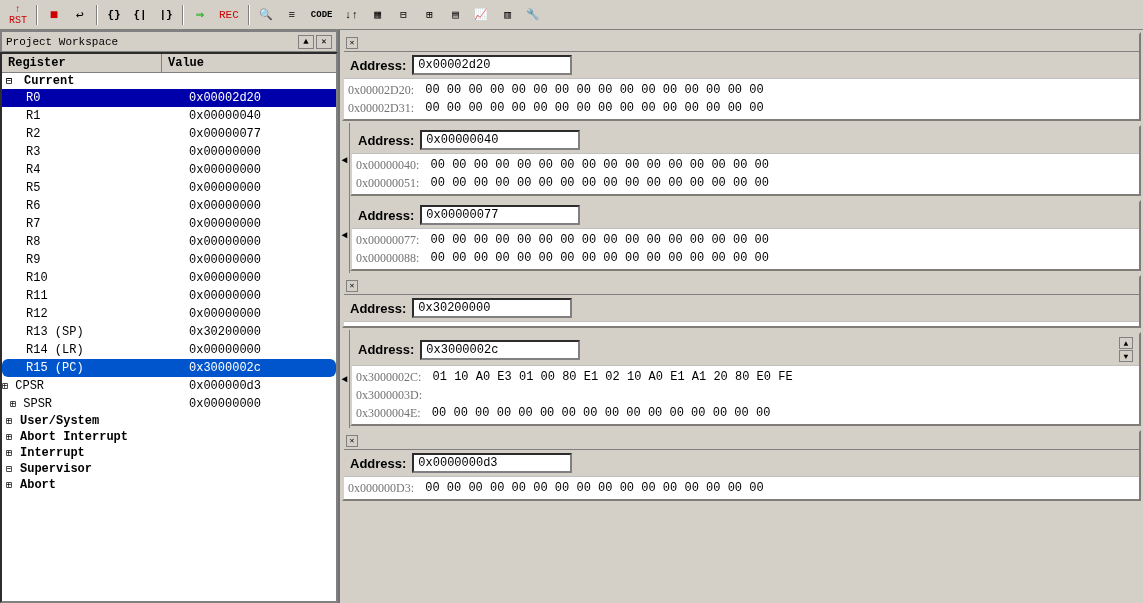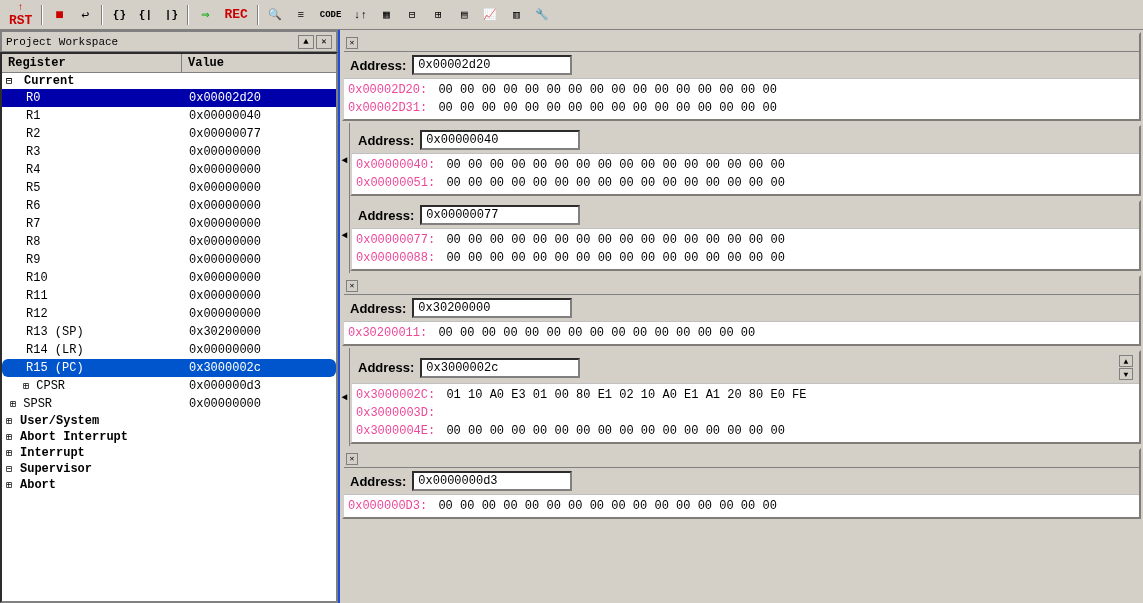--- a/index.html
+++ b/index.html
@@ -59,21 +59,21 @@
       overflow: hidden;
     }
 
     
     .left-panel {
       width: 340px;
       flex-shrink: 0;
       display: flex;
       flex-direction: column;
       background: #d4d0c8;
-      border-right: 2px solid #1d4ed8;
+      border-right: 2px solid #737373;
     }
     .panel-titlebar {
       display: flex;
       align-items: center;
       justify-content: space-between;
       background: #d4d0c8;
       border: 2px solid #808080;
       border-bottom: 1px solid #808080;
       padding: 2px 4px;
       font-size: 11px;
@@ -110,21 +110,21 @@
       position: sticky;
       top: 0;
       z-index: 1;
     }
     .reg-header-cell {
       padding: 2px 6px;
       font-weight: bold;
       font-size: 12px;
       border-right: 1px solid #808080;
     }
-    .reg-header-cell:first-child { width: 180px; }
+    .reg-header-cell:first-child { width: 160px; }
     .reg-header-cell:last-child { flex: 1; border-right: none; }
 
     .reg-group-header {
       display: flex;
       align-items: center;
       background: #fff;
       padding: 1px 4px;
       font-weight: bold;
       font-size: 12px;
       cursor: pointer;
@@ -237,51 +237,52 @@
       line-height: 1.5;
       font-family: 'Courier New', monospace;
       background: #fff;
     }
     .mem-line {
       white-space: nowrap;
       display: flex;
       flex-wrap: nowrap;
     }
     .mem-addr {
-      color: #ec4899;
+      color: #737373;
       margin-right: 4px;
+      font-family: Liberation Serif, serif;
     }
     .mem-bytes {
       color: #000;
     }
 
     
     .right-panel::-webkit-scrollbar { width: 16px; }
     .right-panel::-webkit-scrollbar-track { background: #d4d0c8; }
     .right-panel::-webkit-scrollbar-thumb { background: #a0a0a0; border: 1px solid #808080; }
 
   </style>
 </head>
 <body>
 
 <div class="toolbar">
   <div class="toolbar-btn rst-btn">
     <span style="color:#cc0000; font-size:10px;">↑</span>
-    <span style="font-size:13px; font-weight:bold; color:#cc0000;">RST</span>
+    <span style="font-size:10px; font-weight:normal; color:#cc0000;">RST</span>
   </div>
   <div class="toolbar-separator"></div>
   <div class="toolbar-btn" style="color:#cc0000; font-size:14px;">■</div>
   <div class="toolbar-btn" style="font-size:13px;">↩</div>
   <div class="toolbar-separator"></div>
   <div class="toolbar-btn" style="font-weight:bold;">{}</div>
   <div class="toolbar-btn" style="font-weight:bold;">{|</div>
   <div class="toolbar-btn" style="font-weight:bold;">|}</div>
   <div class="toolbar-separator"></div>
   <div class="toolbar-btn" style="color:#00aa00; font-size:14px;">⇒</div>
-  <div class="toolbar-btn" style="color:#cc0000; font-size:13px; font-weight:bold;">REC</div>
+  <div class="toolbar-btn" style="color:#cc0000; font-size:11px; font-weight:normal;">REC</div>
   <div class="toolbar-separator"></div>
 
   <div class="toolbar-btn">🔍</div>
   <div class="toolbar-btn" style="font-size:11px;">≡</div>
   <div class="toolbar-btn" style="font-size:9px; font-weight:bold;">CODE</div>
   <div class="toolbar-btn" style="font-size:11px;">↓↑</div>
   <div class="toolbar-btn" style="font-size:11px;">▦</div>
   <div class="toolbar-btn" style="font-size:11px;">⊟</div>
   <div class="toolbar-btn" style="font-size:11px;">⊞</div>
   <div class="toolbar-btn" style="font-size:11px;">▤</div>
@@ -372,21 +373,21 @@
         <span class="reg-name">R14 (LR)</span>
         <span class="reg-value">0x00000000</span>
       </div>
 
       <div class="reg-row" style="background:#0055cc; color:#fff;border-radius:6px;">
         <span class="reg-name">R15 (PC)</span>
         <span class="reg-value" style="color:#fff;">0x3000002c</span>
       </div>
 
       <div class="reg-row">
-        <span class="reg-name" style="padding-left:21px;">
+        <span class="reg-name" style="padding-left:0;">
           <span style="font-size:10px;">⊞</span> CPSR
         </span>
         <span class="reg-value">0x000000d3</span>
       </div>
 
       <div class="reg-row">
         <span class="reg-name" style="padding-left:8px;">
           <span style="font-size:10px;">⊞</span> SPSR
         </span>
         <span class="reg-value">0x00000000</span>
@@ -487,24 +488,20 @@
       <div class="memory-titlebar">
         <div class="memory-titlebar-left">
           <div class="mem-close-btn">✕</div>
         </div>
       </div>
       <div class="memory-address-bar">
         <span class="address-label">Address:</span>
         <input class="address-input" value="0x30200000" style="">
       </div>
       <div class="memory-content">
-        <div class="mem-line">
-          <span class="mem-addr">0x30200011:</span>
-          <span class="mem-bytes">&nbsp;00&nbsp;00&nbsp;00&nbsp;00&nbsp;00&nbsp;00&nbsp;00&nbsp;00&nbsp;00&nbsp;00&nbsp;00&nbsp;00&nbsp;00&nbsp;00&nbsp;00&nbsp;</span>
-        </div>
       </div>
     </div>
 
     <div style="display:flex; align-items:stretch; position:relative;">
       <div style="width:10px; background:#d4d0c8; display:flex; align-items:center; justify-content:center; border-right:1px solid #808080;">
         <span style="font-size:10px;">◄</span>
       </div>
       <div class="memory-window" style="flex:1; margin:2px 2px 2px 0; position:relative;">
         <div class="memory-address-bar" style="display:flex; align-items:center; padding:3px 6px; background:#d4d0c8; border-bottom:1px solid #c0c0c0; justify-content:space-between;">
           <div style="display:flex; align-items:center;">

